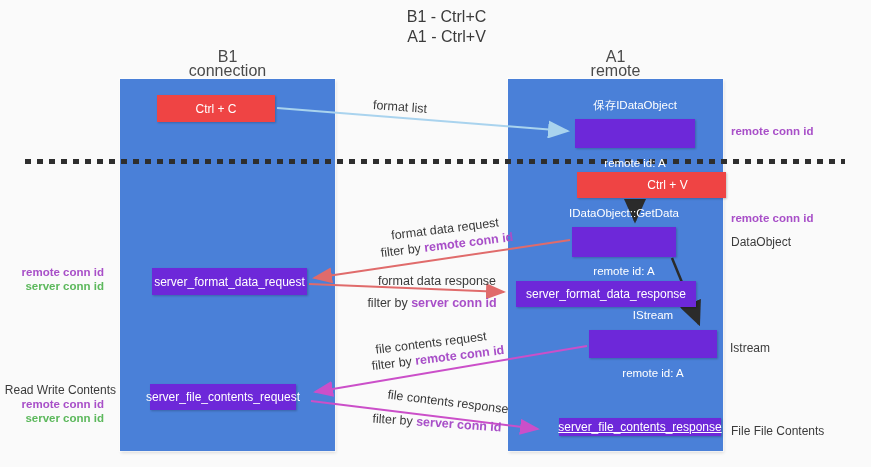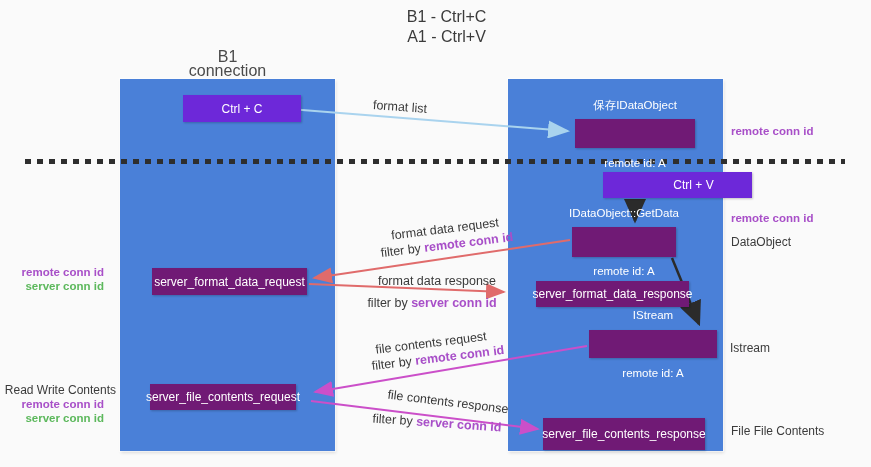--- a/index.html
+++ b/index.html
@@ -23,22 +23,22 @@
   .arrows { position:absolute; left:0; top:0; z-index:2; pointer-events:none; }
   .divider {
     position:absolute; left:25px; top:159px; width:820px; height:5px; z-index:3;
     background:repeating-linear-gradient(90deg,#2e2e2e 0 6px, transparent 6px 12px);
   }
   .box {
     position:absolute; z-index:4; display:flex; align-items:center; justify-content:center;
     color:#fff; text-align:center; font-size:12px; white-space:nowrap;
     box-shadow:1px 1px 2px rgba(0,0,0,.22);
   }
-  .box.orange { background:#701a75;gap:44px; }
-  .box.green  { background:#6d28d9;margin-left:26px; }
+  .box.orange { background:#6d28d9;gap:44px; }
+  .box.green  { background:#ef4444; }
   .box.two-line { flex-direction:column; font-size:11.5px; line-height:14px; }
   .arrow-label {
     position:absolute; z-index:5; white-space:nowrap; font-size:12.5px; color:#3a3a3a;
     transform-origin:center;
   }
   .filter-value { font-weight:bold; color:#a84fc8; }
   .side-label { position:absolute; z-index:5; white-space:nowrap; font-size:12px; color:#3b3b3b; }
   .conn { font-weight:bold; font-size:11.5px; line-height:14px; }
   .purple { color:#a84fc8; }
   .greentext { color:#5cb85c; }
@@ -50,20 +50,24 @@
 <div class="stage">
 
   <div class="title">
     <div>B1 - Ctrl+C</div>
     <div>A1 - Ctrl+V</div>
   </div>
 
   <div class="lane-header" style="left:120px; top:50px; width:215px;">
     <div>B1</div>
     <div>connection</div>
+  </div>
+  <div class="lane-header" style="left:508px; top:50px; width:215px;">
+    <div>A1</div>
+    <div>remote</div>
   </div>
 
   <div class="lane-rect" style="left:120px;"></div>
   <div class="lane-rect" style="left:508px;"></div>
 
   <svg class="arrows" width="871" height="467">
     <defs>
       <marker id="m-blue" markerWidth="11" markerHeight="9" refX="10" refY="4.5" orient="auto">
           <path d="M0,0 L11,4.5 L0,9 Z" fill="#a9d3ee"></path>
         </marker>
@@ -103,34 +107,34 @@
 
   <div class="box orange two-line" style="left:572px; top:227px; width:104px; height:30px;">
     <span>IDataObject::GetData</span>
     <span>remote id: A</span>
   </div>
 
   <div class="box orange" style="left:152px; top:268px; width:155px; height:27px;">
     <span>server_format_data_request</span>
   </div>
 
-  <div class="box orange" style="left:536px; top:281px; width:153px; height:26px;">
+  <div class="box orange" style="left:516px; top:281px; width:180px; height:26px;">
     <span>server_format_data_response</span>
   </div>
 
   <div class="box orange two-line" style="left:589px; top:330px; width:128px; height:28px;">
     <span>IStream</span>
     <span>remote id: A</span>
   </div>
 
   <div class="box orange" style="left:150px; top:384px; width:146px; height:26px;">
     <span>server_file_contents_request</span>
   </div>
 
-  <div class="box orange" style="left:543px; top:418px; width:162px; height:32px;">
+  <div class="box orange" style="left:559px; top:418px; width:162px; height:18px;text-decoration:underline;">
     <span>server_file_contents_response</span>
   </div>
 
   <div class="arrow-label" style="left:400px; top:100px; transform:translateX(-50%) rotate(4deg);">format list</div>
 
   <div class="arrow-label" style="left:445px; top:222px; transform:translateX(-50%) rotate(-7deg);">format data request</div>
   <div class="arrow-label" style="left:447px; top:238px; transform:translateX(-50%) rotate(-7deg);">
     <span>filter by </span><span class="filter-value">remote conn id</span>
   </div>
 

